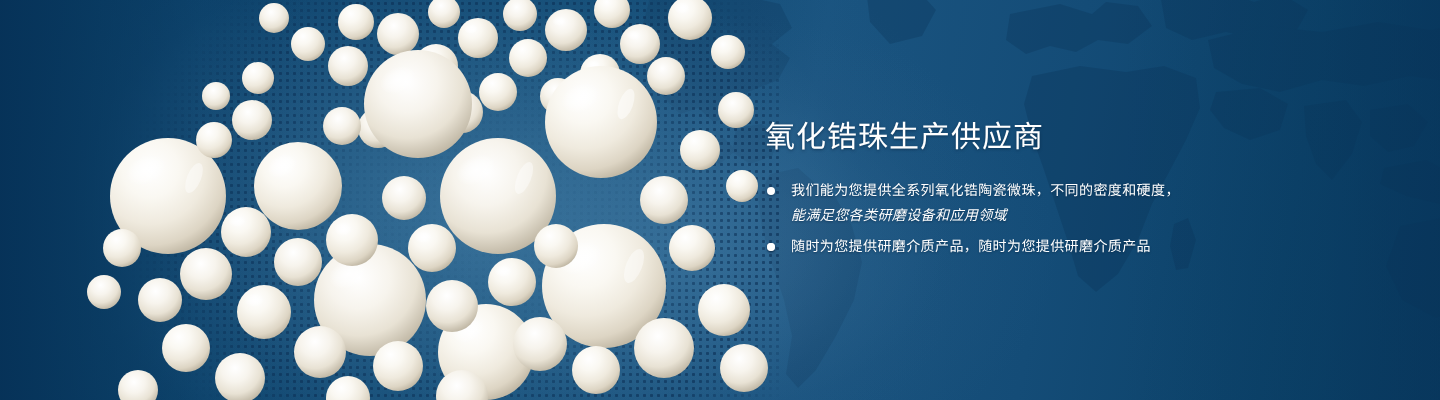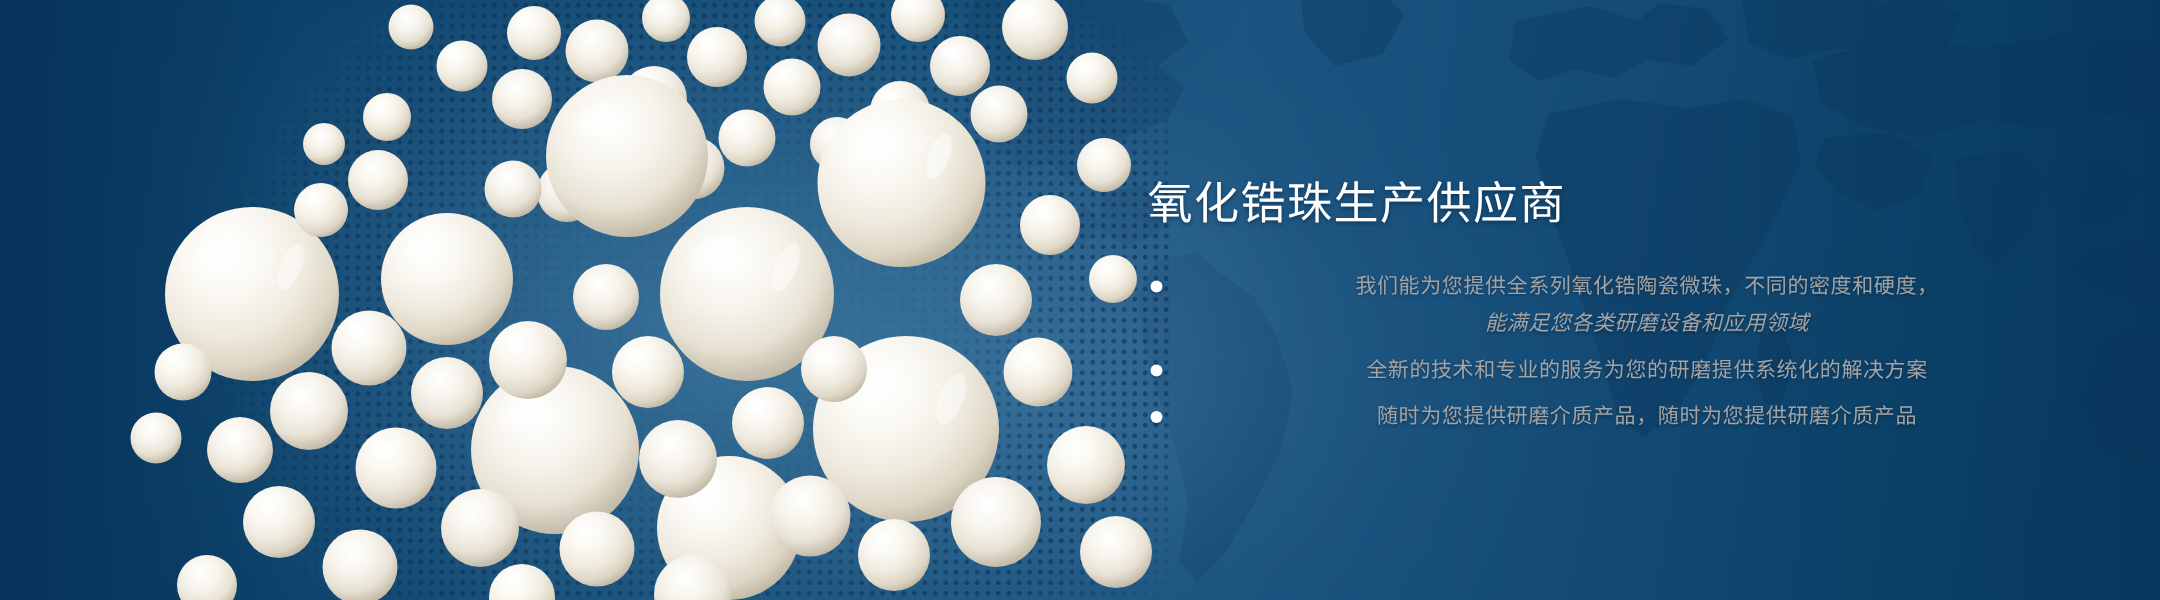--- a/index.html
+++ b/index.html
@@ -124,24 +124,23 @@
     list-style: none;
     margin: 22px 0 0 0;
     padding: 0;
   }
   .bullet {
     position: relative;
     padding-left: 26px;
     margin-bottom: 6px;
     font-size: 14px;
     line-height: 25px;
-    color: #a3a3a3;
+    color: #ffffff;
     letter-spacing: 0.4px;
     text-shadow: 0 1px 2px rgba(3,30,56,0.5);
-    text-align: center;
   }
   .bullet:last-child { margin-bottom: 0; }
   .bullet .dot {
     position: absolute;
     left: 2px;
     top: 9px;
     width: 8px;
     height: 8px;
     border-radius: 50%;
     background: #ffffff;
@@ -331,21 +330,20 @@
     <h1 class="headline">氧化锆珠生产供应商</h1>
 
     <ul class="bullets">
       <li class="bullet">
         <span class="dot"></span>
         <span>我们能为您提供全系列氧化锆陶瓷微珠，不同的密度和硬度，</span>
         <span class="line2">能满足您各类研磨设备和应用领域</span>
       </li>
       <li class="bullet">
         <span class="dot"></span>
-        <span>全新的技术和专业的服务为您的研磨提供系统化的解决方案</span>
       </li>
       <li class="bullet">
         <span class="dot"></span>
         <span>随时为您提供研磨介质产品，随时为您提供研磨介质产品</span>
       </li>
     </ul>
   </div>
 
 </div>
 

